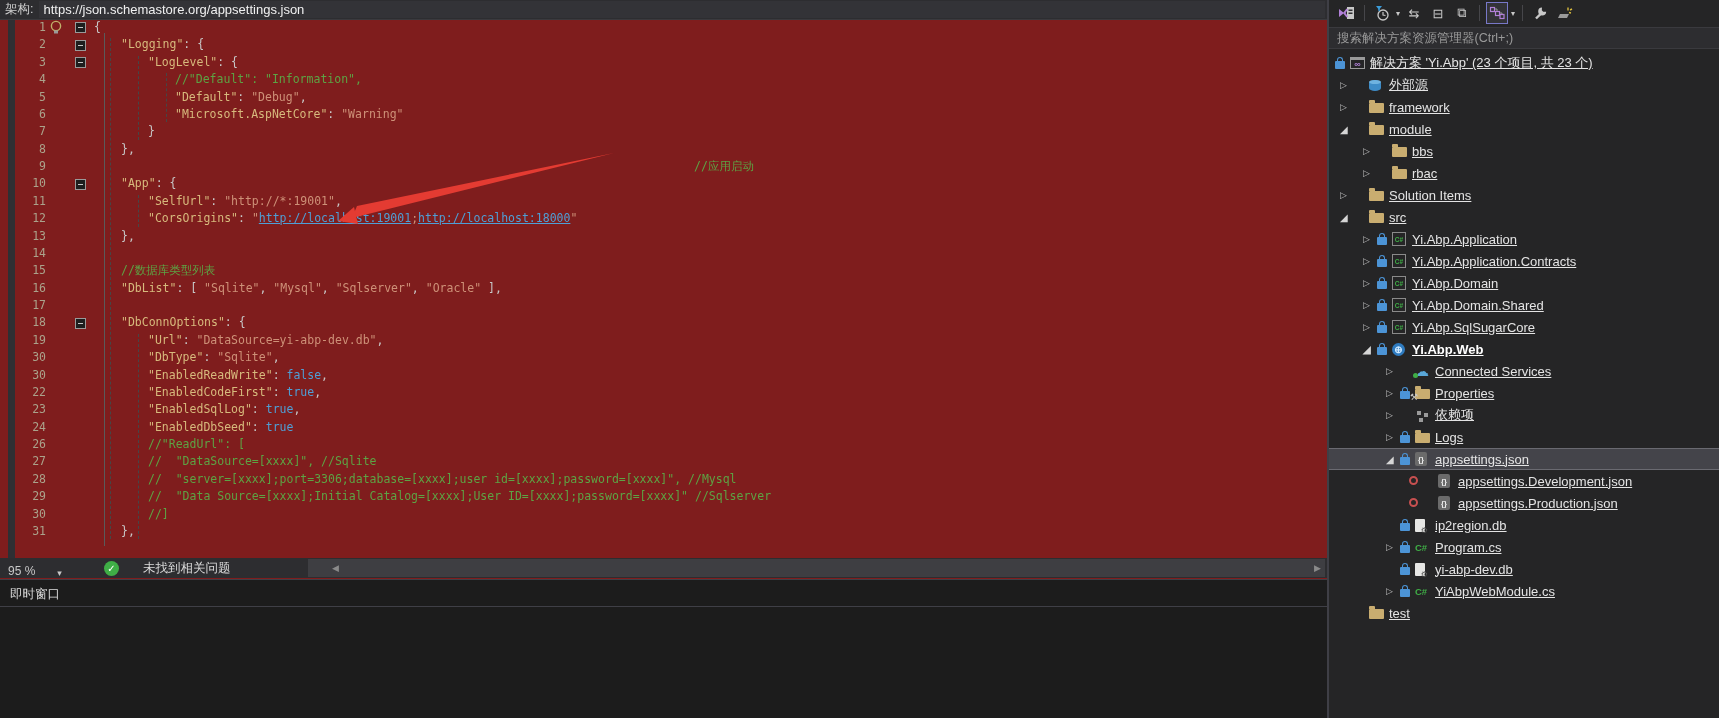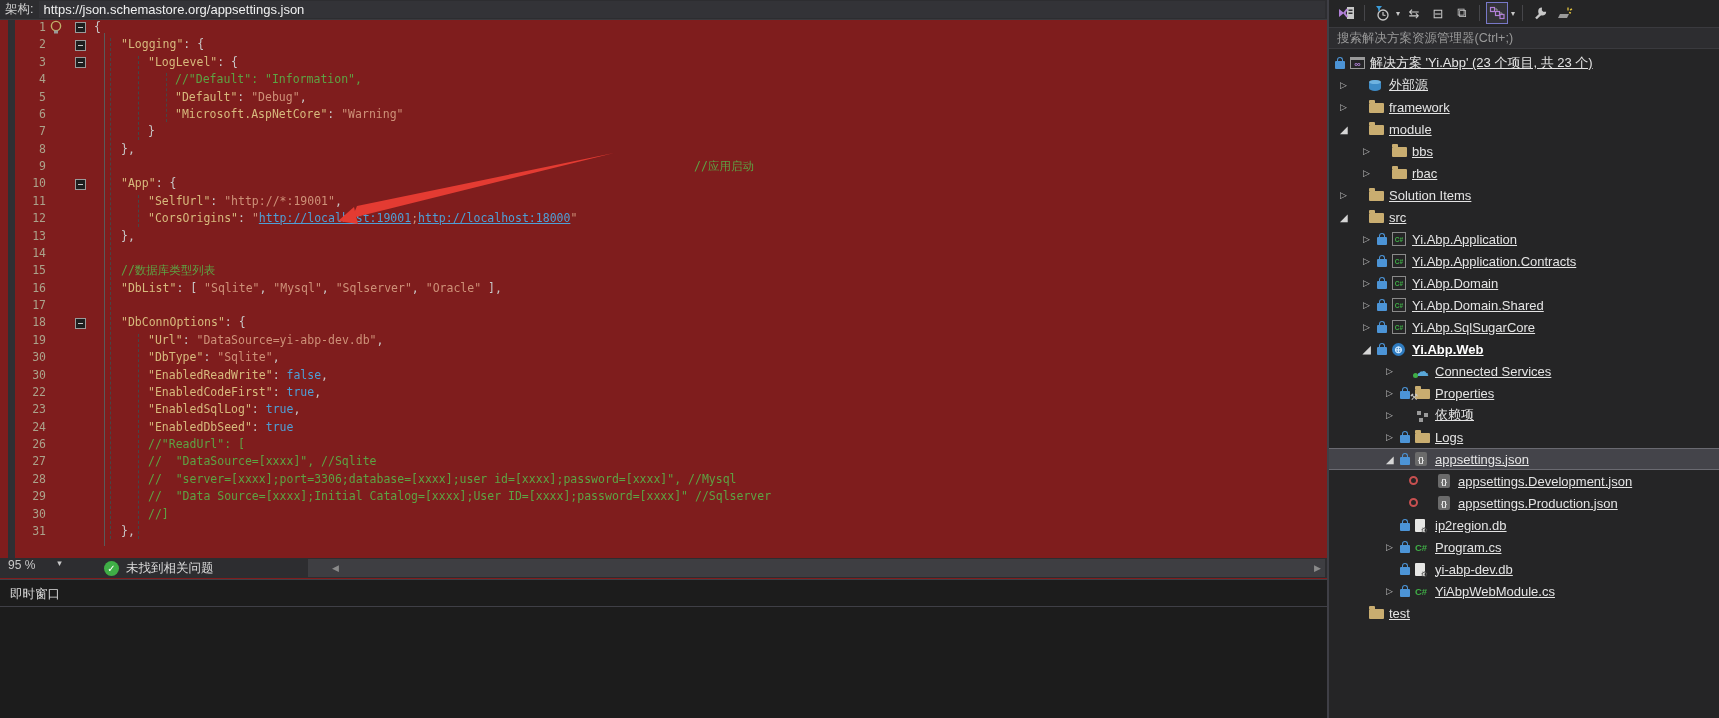--- a/index.html
+++ b/index.html
@@ -27,27 +27,27 @@
   .t-str{color:#ce9178;}
   .t-p{color:#c8c8c8;}
   .t-c{color:#5da344;}
   .t-kw{color:#4f9fd6;}
   .t-link{color:#4f9fd6;text-decoration:underline;}
   .guide{position:absolute;width:0;border-left:1px dashed #464646;z-index:0;}
   .fold-line{position:absolute;left:104px;width:1px;background:#5a5a5a;z-index:1;}
   .arrow-svg{position:absolute;left:0;top:0;pointer-events:none;z-index:5;}
   
   .ed-status{position:absolute;left:0;top:558px;width:1327px;height:20px;background:#2d2d30;}
-  .zoom-ctl{position:absolute;left:0;top:0;width:88px;height:20px;display:flex;align-items:flex-start;color:#c8c8c8;font-size:12px;}
+  .zoom-ctl{position:absolute;left:0;top:0;width:88px;height:20px;display:flex;align-items:flex-end;color:#c8c8c8;font-size:12px;}
   .zoom-ctl .zv{padding-left:8px;}
   .zoom-ctl .caret{margin-left:22px;font-size:9px;color:#c8c8c8;}
   .health{position:absolute;left:104px;top:2px;display:flex;align-items:center;}
   .check-circle{width:15px;height:15px;border-radius:50%;background:#3fae46;color:#fff;font-size:10px;
     display:flex;align-items:center;justify-content:center;flex:none;}
-  .health-msg{color:#dcdcdc;font-size:12.5px;margin-left:7px;}
+  .health-msg{color:#dcdcdc;font-size:12.5px;margin-left:24px;}
   .hscroll{position:absolute;left:308px;top:1px;width:1017px;height:18px;background:#3e3e42;}
   .hs-arrow{position:absolute;top:4px;font-size:9px;color:#8a8a8a;line-height:10px;}
   .hs-left{left:24px;}
   .hs-right{right:4px;}
   
   .imm-panel{position:absolute;left:0;top:579px;width:1327px;height:139px;background:#1c1c1c;border-top:1px solid #3f3f46;}
   .imm-title{color:#dcdcdc;font-size:12.5px;padding:6px 0 6px 10px;}
   .imm-sep{position:absolute;left:0;top:26px;width:1327px;height:1px;background:#3f3f46;}
   
   .v-split{position:absolute;left:1327px;top:0;width:2px;height:718px;background:#3f3f46;}

